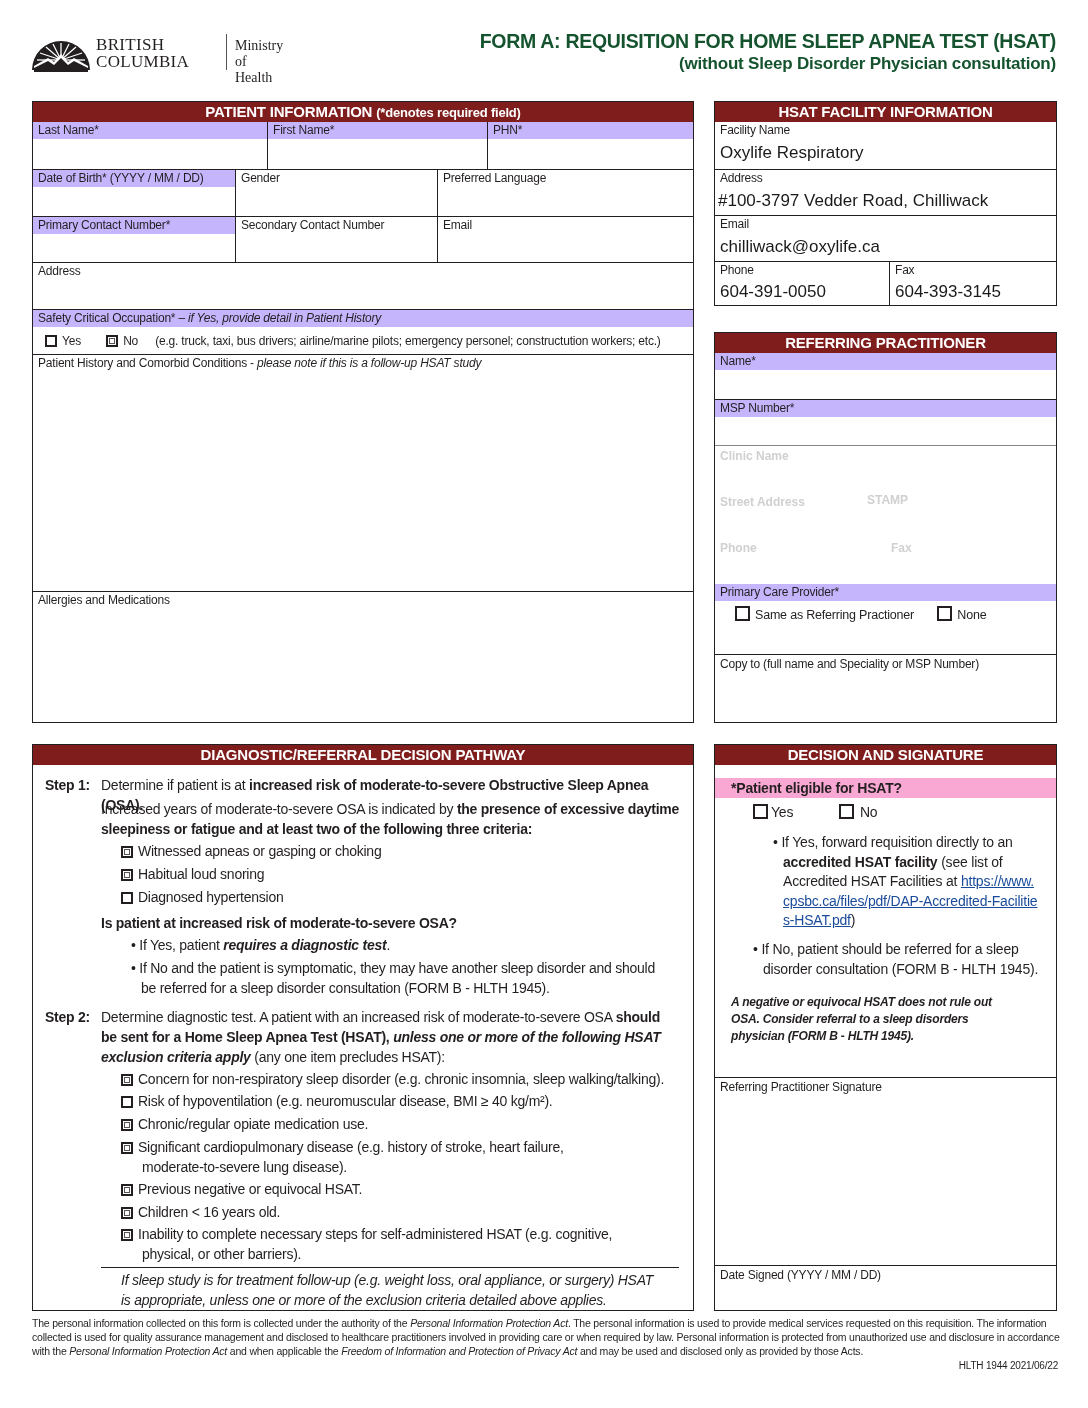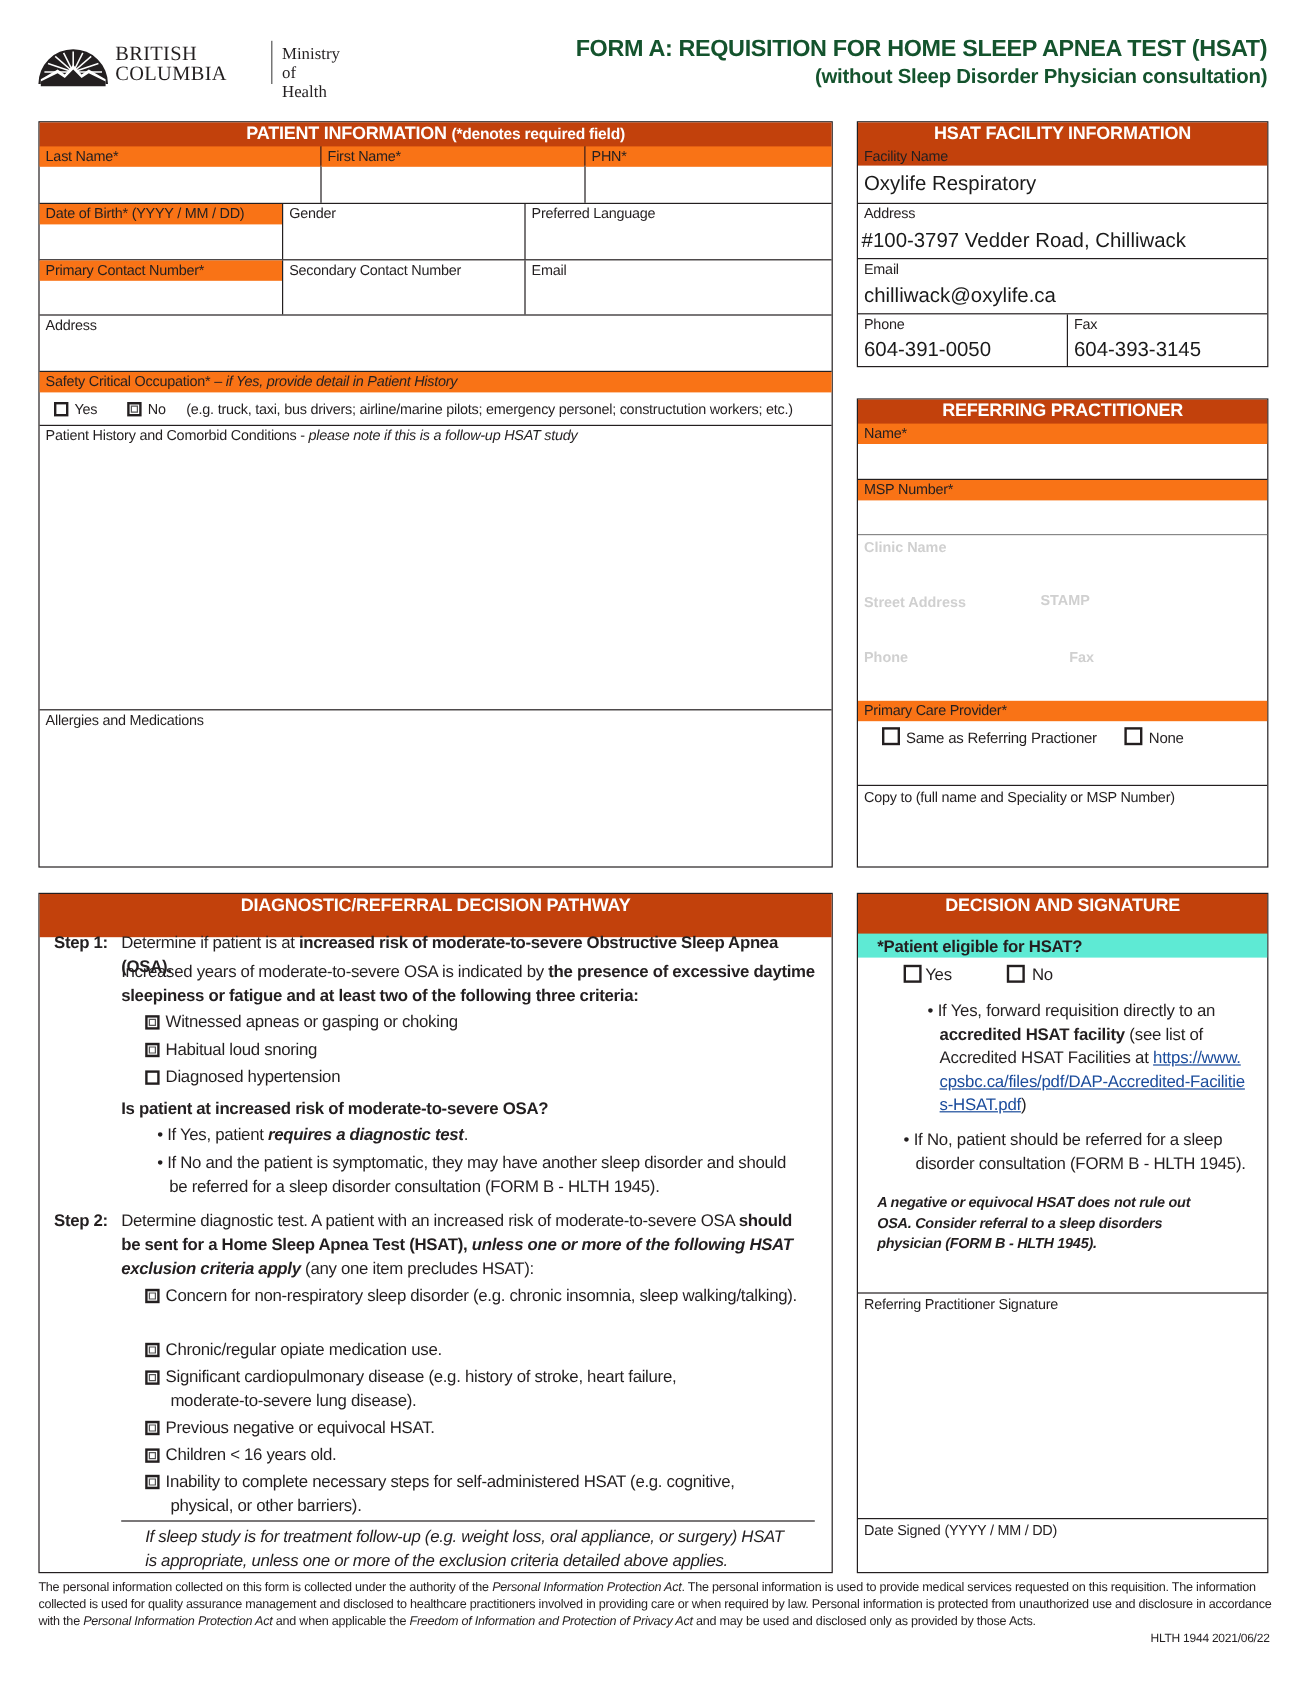--- a/index.html
+++ b/index.html
@@ -16,28 +16,28 @@
   .logo-div { position: absolute; left: 196px; top: 4px; width: 1px; height: 36px; background: #555; }
   .logo-min { position: absolute; left: 205px; top: 8px; font-family: "Liberation Serif", serif; font-size: 14px; line-height: 16px; color: #231f20; }
   .logo-min span { display: block; }
 
   #form-title { right: 32px; top: 30px; text-align: right; font-weight: bold; color: #14532d; }
   #form-title .t1 { font-size: 19.5px; line-height: 22px; letter-spacing: -0.3px; }
   #form-title .t2 { font-size: 17px; line-height: 24px; letter-spacing: -0.2px; }
 
   
   .box { position: absolute; border: 1px solid #231f20; background: #fff; }
-  .box-head { background: #c2410c; color: #fff; font-weight: bold; text-align: center; font-size: 15px; height: 36px; line-height: 20px; letter-spacing: -0.2px; }
+  .box-head { background: #7f1d1d; color: #fff; font-weight: bold; text-align: center; font-size: 15px; height: 20px; line-height: 20px; letter-spacing: -0.2px; }
   .box-head .sub { font-size: 13px; }
 
   .row { position: absolute; left: 0; right: 0; border-top: 1px solid #231f20; }
   .cell { position: absolute; top: 0; bottom: 0; border-left: 1px solid #231f20; }
   .cell.first { border-left: none; }
   .lbl { font-size: 12px; line-height: 17px; padding-left: 5px; height: 17px; letter-spacing: -0.2px; white-space: nowrap; }
-  .yellow { background: #f97316; }
+  .yellow { background: #c4b5fd; }
   .lbl i { font-style: italic; }
 
   .val { font-size: 17px; line-height: 20px; padding-left: 5px; color: #1a1a1a; white-space: nowrap; }
 
   .chk { display: inline-block; width: 12px; height: 12px; border: 2px solid #231f20; vertical-align: -2px; margin-right: 5px; }
   .chk.dbl { box-shadow: inset 0 0 0 1px #fff, inset 0 0 0 2px #555; }
   .chk.lg { width: 15px; height: 15px; }
 
   .ghost { color: #d0d0d0; font-weight: bold; font-size: 12px; position: absolute; }
 
@@ -238,33 +238,34 @@
 
   <div class="step" style="top:262px;">Step 2:</div>
   <div class="p" style="top:262px;">
     <span>Determine diagnostic test.  A patient with an increased risk of moderate-to-severe OSA</span>
     <b>should be sent for a Home Sleep Apnea Test (HSAT),</b>
     <b><i>unless one or more of the following HSAT exclusion criteria apply</i></b>
     <span>(any one item precludes HSAT):</span>
   </div>
 
   <div class="item" style="top:324px;"><span class="chk dbl"></span><span>Concern for non-respiratory sleep disorder (e.g. chronic insomnia, sleep walking/talking).</span></div>
+  <div class="item" style="top:346px;"><span class="chk"></span><span>Risk of hypoventilation (e.g. neuromuscular disease, BMI ≥ 40 kg/m²).</span></div>
   <div class="item" style="top:369px;"><span class="chk dbl"></span><span>Chronic/regular opiate medication use.</span></div>
   <div class="item" style="top:392px; right:120px;"><span class="chk dbl"></span><span>Significant cardiopulmonary disease (e.g. history of stroke, heart failure, moderate-to-severe lung disease).</span></div>
   <div class="item" style="top:434px;"><span class="chk dbl"></span><span>Previous negative or equivocal HSAT.</span></div>
   <div class="item" style="top:457px;"><span class="chk dbl"></span><span>Children &lt; 16 years old.</span></div>
   <div class="item" style="top:479px; right:60px;"><span class="chk dbl"></span><span>Inability to complete necessary steps for self-administered HSAT (e.g. cognitive, physical, or other barriers).</span></div>
 
   <div style="position:absolute; left:68px; right:14px; top:522px; border-top:1px solid #231f20;"></div>
   <div style="position:absolute; left:88px; right:30px; top:525px; font-style:italic;">If sleep study is for treatment follow-up (e.g. weight loss, oral appliance, or surgery) HSAT is appropriate, unless one or more of the exclusion criteria detailed above applies.</div>
 </div>
 
 <div class="box ds" style="left:714px; top:744px; width:343px; height:567px;">
   <div class="box-head">DECISION AND SIGNATURE</div>
-  <div style="position:absolute; left:0; right:0; top:33px; height:20px; background:#5eead4; font-weight:bold; padding-left:16px; line-height:20px;">*Patient eligible for HSAT?</div>
+  <div style="position:absolute; left:0; right:0; top:33px; height:20px; background:#f9a8d4; font-weight:bold; padding-left:16px; line-height:20px;">*Patient eligible for HSAT?</div>
   <div style="position:absolute; left:38px; top:58px; white-space:nowrap;">
     <span><span class="chk lg" style="margin-right:3px;"></span><span>Yes</span></span>
     <span style="margin-left:42px;"><span class="chk lg" style="margin-right:6px;"></span><span>No</span></span>
   </div>
   <div style="position:absolute; left:38px; right:16px; top:88px; padding-left:10px; text-indent:-10px;margin-left:20px;">
     •&nbsp;<span>If Yes, forward requisition directly to an</span>
     <b>accredited HSAT facility</b>
     <span>(see list of Accredited HSAT Facilities at</span>
     <a style="word-break:break-all;">https://www.cpsbc.ca/files/pdf/DAP-Accredited-Facilities-HSAT.pdf</a><span>)</span>
   </div>

